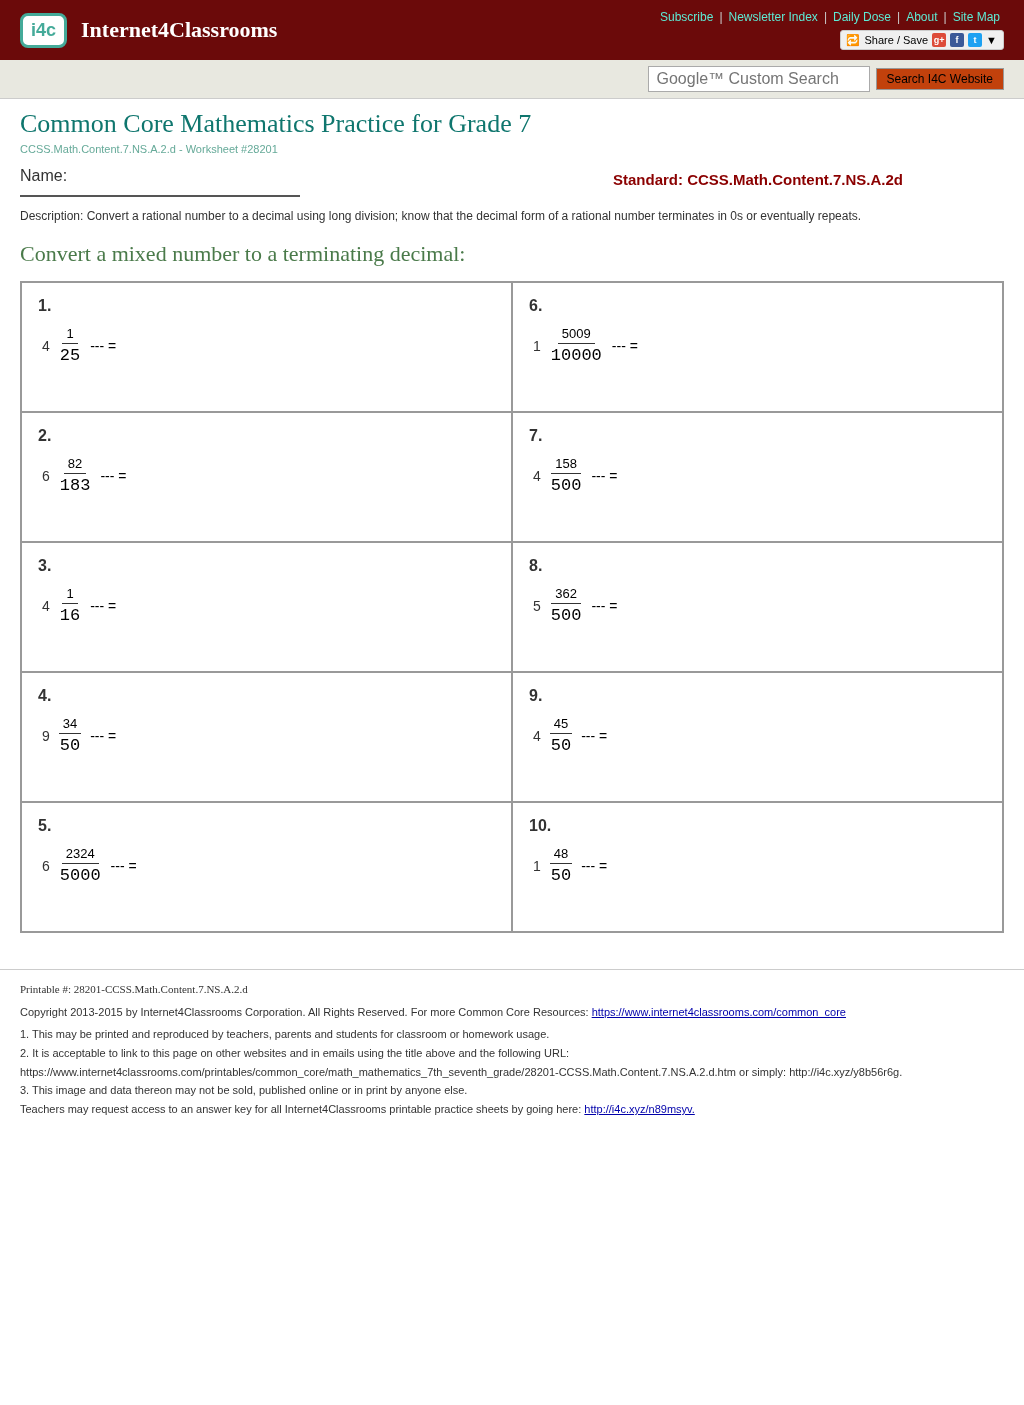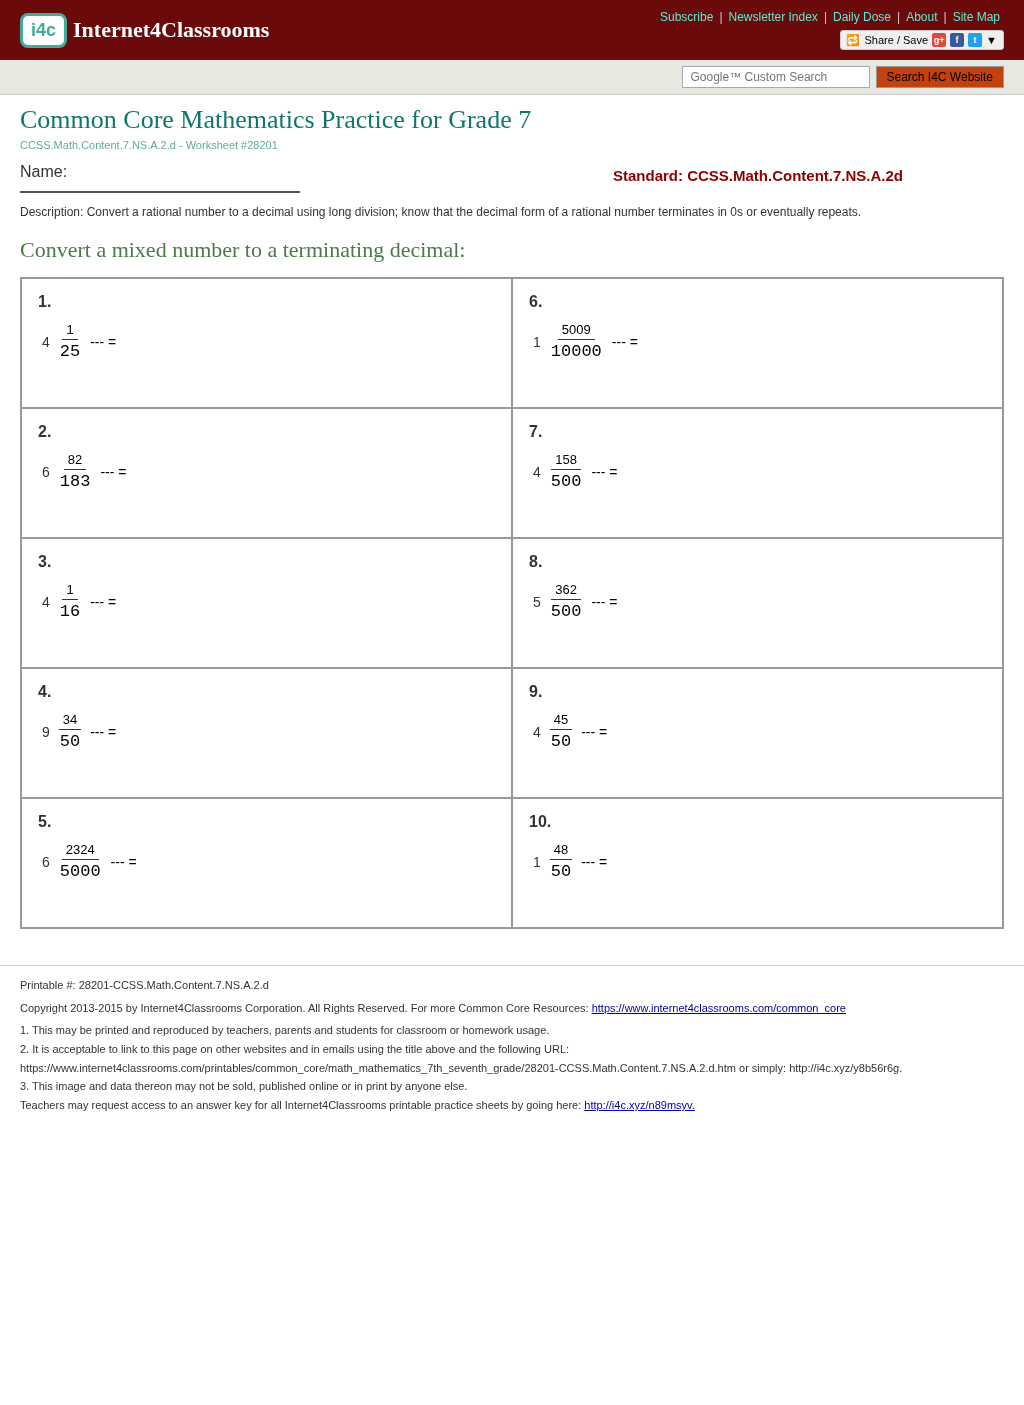--- a/index.html
+++ b/index.html
@@ -10,21 +10,21 @@
       background: #6b0a0a;
       padding: 8px 20px;
       display: flex;
       align-items: center;
       justify-content: space-between;
       min-height: 60px;
     }
     .logo-area {
       display: flex;
       align-items: center;
-      gap: 6px;
+      gap: 14px;
     }
     .logo-box {
       background: #fff;
       border: 3px solid #4a9;
       border-radius: 8px;
       padding: 4px 8px;
       font-weight: bold;
       font-size: 18px;
       color: #4a9;
     }
@@ -78,22 +78,22 @@
       padding: 6px 20px;
       display: flex;
       justify-content: flex-end;
       align-items: center;
       gap: 6px;
       border-bottom: 1px solid #ccc;
     }
     .search-bar input {
       border: 1px solid #aaa;
       padding: 3px 8px;
-      font-size: 12px;
-      width: 188px;
+      font-size: 16px;
+      width: 222px;
       background: #fff;
     }
     .search-bar button {
       background: #c2410c;
       border: 1px solid #999;
       padding: 3px 10px;
       font-size: 12px;
       cursor: pointer;
     }
 
@@ -224,20 +224,21 @@
       color: #333;
       line-height: 1.7;
     }
     .footer-section a {
       color: #00a;
       text-decoration: underline;
     }
     .footer-section .printable-id {
       font-size: 11px;
       margin-bottom: 4px;
+      font-family: Liberation Serif, serif;
     }
     .footer-section .copyright {
       margin-bottom: 4px;
     }
 
     
     .nav-sep { color: #ccc; margin: 0 2px; }
   </style>
 </head>
 <body>

